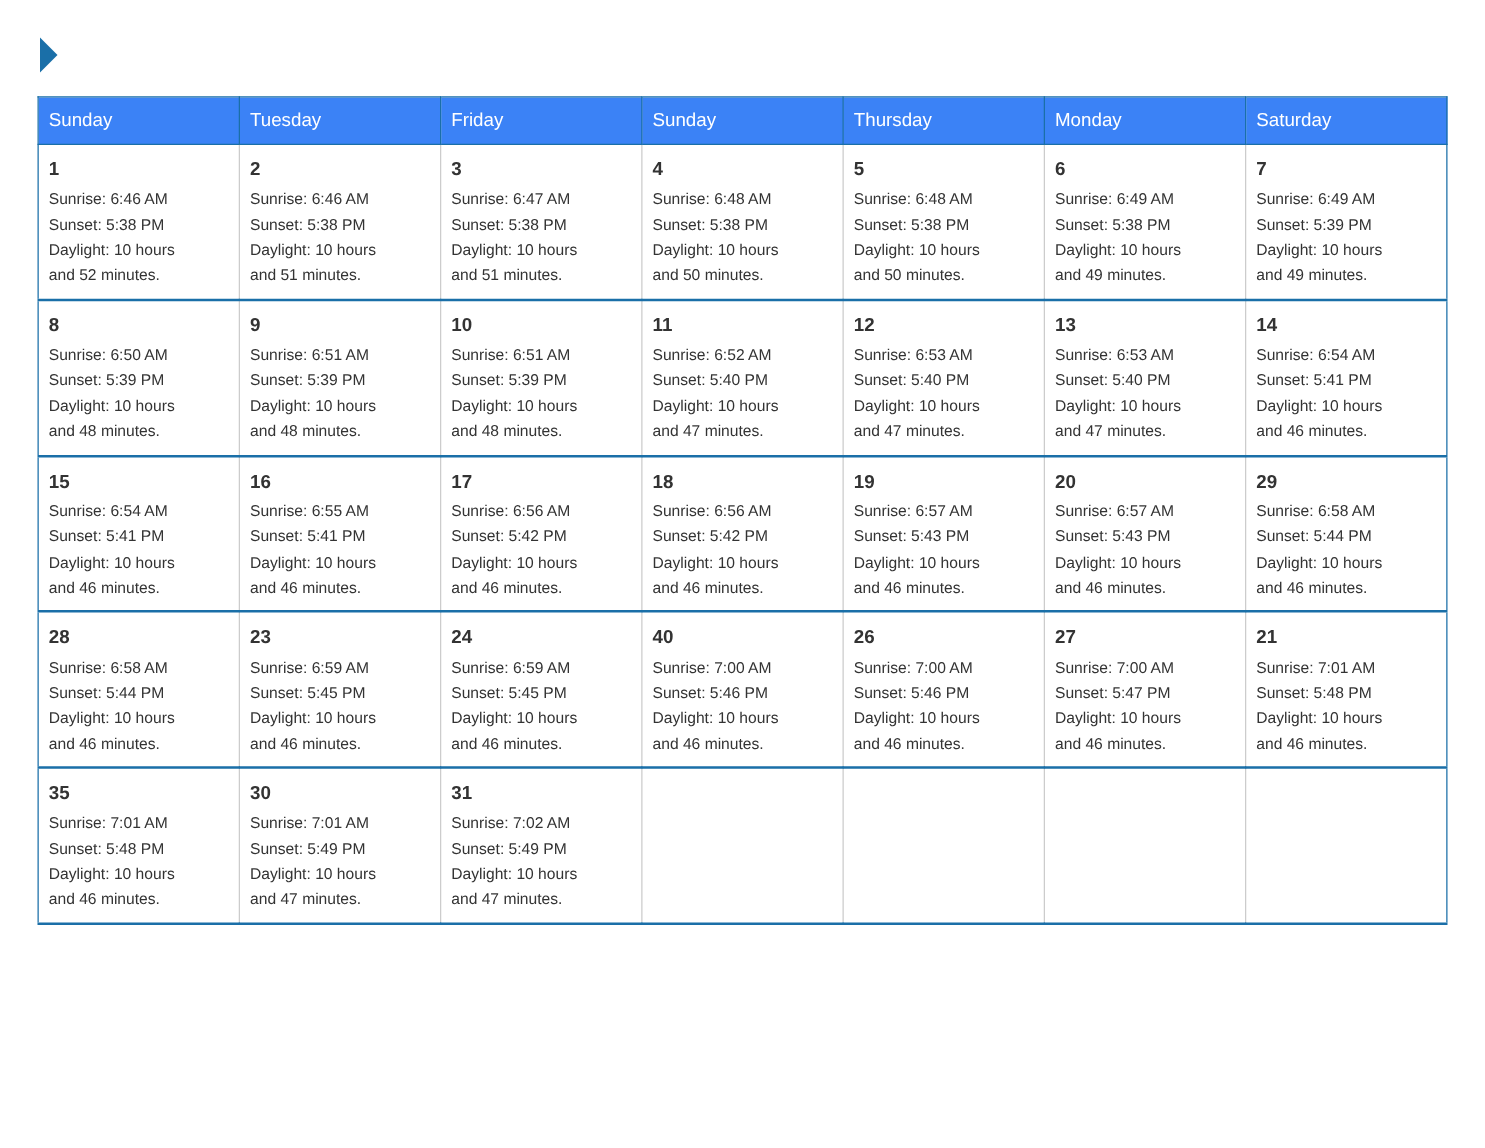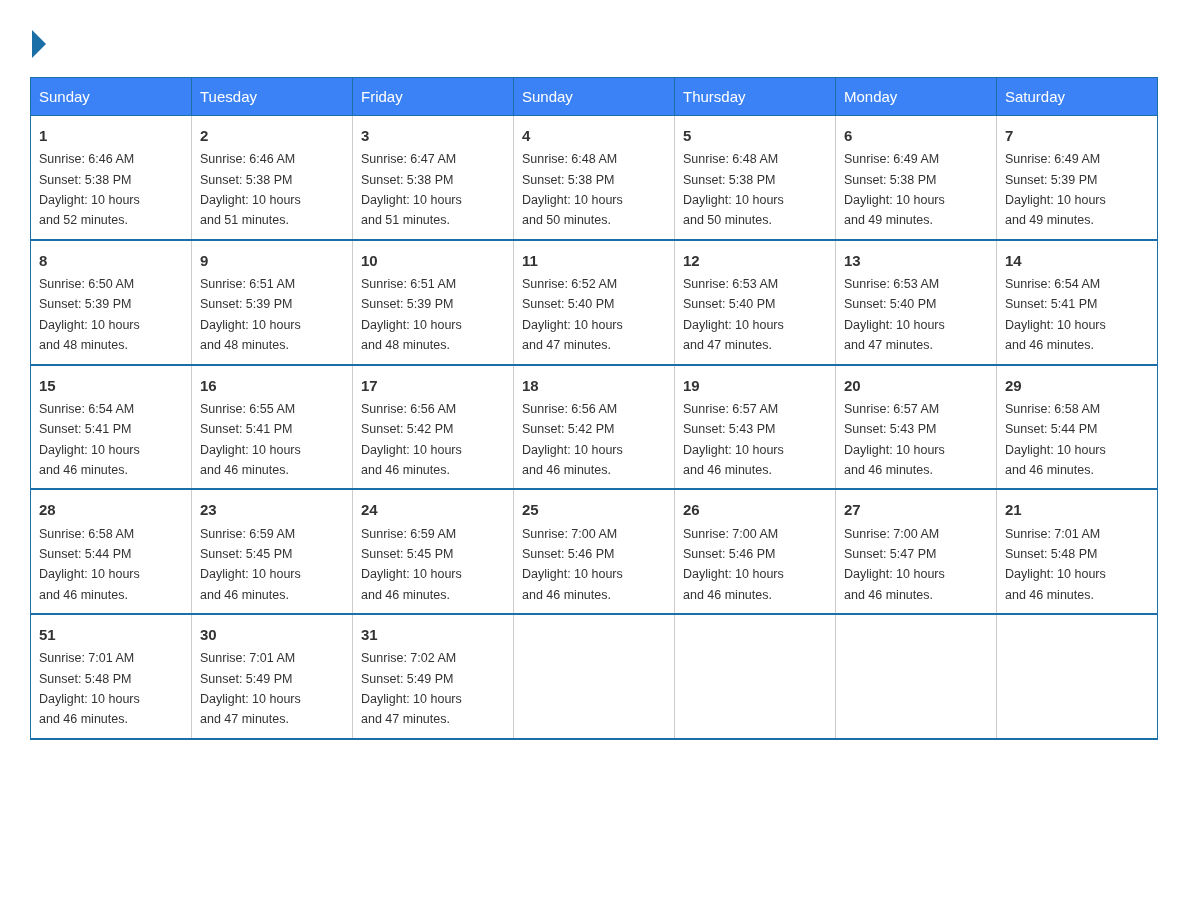--- a/index.html
+++ b/index.html
@@ -164,27 +164,27 @@
         <td><span class="day-num">17</span><span class="day-info">Sunrise: 6:56 AM</span><br><span class="day-info">Sunset: 5:42 PM</span><br><span class="day-info">Daylight: 10 hours</span><br><span class="day-info">and 46 minutes.</span></td>
         <td><span class="day-num">18</span><span class="day-info">Sunrise: 6:56 AM</span><br><span class="day-info">Sunset: 5:42 PM</span><br><span class="day-info">Daylight: 10 hours</span><br><span class="day-info">and 46 minutes.</span></td>
         <td><span class="day-num">19</span><span class="day-info">Sunrise: 6:57 AM</span><br><span class="day-info">Sunset: 5:43 PM</span><br><span class="day-info">Daylight: 10 hours</span><br><span class="day-info">and 46 minutes.</span></td>
         <td><span class="day-num">20</span><span class="day-info">Sunrise: 6:57 AM</span><br><span class="day-info">Sunset: 5:43 PM</span><br><span class="day-info">Daylight: 10 hours</span><br><span class="day-info">and 46 minutes.</span></td>
         <td><span class="day-num">29</span><span class="day-info">Sunrise: 6:58 AM</span><br><span class="day-info">Sunset: 5:44 PM</span><br><span class="day-info">Daylight: 10 hours</span><br><span class="day-info">and 46 minutes.</span></td>
       </tr>
       <tr>
         <td><span class="day-num">28</span><span class="day-info">Sunrise: 6:58 AM</span><br><span class="day-info">Sunset: 5:44 PM</span><br><span class="day-info">Daylight: 10 hours</span><br><span class="day-info">and 46 minutes.</span></td>
         <td><span class="day-num">23</span><span class="day-info">Sunrise: 6:59 AM</span><br><span class="day-info">Sunset: 5:45 PM</span><br><span class="day-info">Daylight: 10 hours</span><br><span class="day-info">and 46 minutes.</span></td>
         <td><span class="day-num">24</span><span class="day-info">Sunrise: 6:59 AM</span><br><span class="day-info">Sunset: 5:45 PM</span><br><span class="day-info">Daylight: 10 hours</span><br><span class="day-info">and 46 minutes.</span></td>
-        <td><span class="day-num">25</span><span class="day-info">Sunrise: 7:00 AM</span><br><span class="day-info">Sunset: 5:46 PM</span><br><span class="day-info">Daylight: 10 hours</span><br><span class="day-info">and 46 minutes.</span></td>
+        <td><span class="day-num">40</span><span class="day-info">Sunrise: 7:00 AM</span><br><span class="day-info">Sunset: 5:46 PM</span><br><span class="day-info">Daylight: 10 hours</span><br><span class="day-info">and 46 minutes.</span></td>
         <td><span class="day-num">26</span><span class="day-info">Sunrise: 7:00 AM</span><br><span class="day-info">Sunset: 5:46 PM</span><br><span class="day-info">Daylight: 10 hours</span><br><span class="day-info">and 46 minutes.</span></td>
         <td><span class="day-num">27</span><span class="day-info">Sunrise: 7:00 AM</span><br><span class="day-info">Sunset: 5:47 PM</span><br><span class="day-info">Daylight: 10 hours</span><br><span class="day-info">and 46 minutes.</span></td>
         <td><span class="day-num">21</span><span class="day-info">Sunrise: 7:01 AM</span><br><span class="day-info">Sunset: 5:48 PM</span><br><span class="day-info">Daylight: 10 hours</span><br><span class="day-info">and 46 minutes.</span></td>
       </tr>
       <tr>
-        <td><span class="day-num">51</span><span class="day-info">Sunrise: 7:01 AM</span><br><span class="day-info">Sunset: 5:48 PM</span><br><span class="day-info">Daylight: 10 hours</span><br><span class="day-info">and 46 minutes.</span></td>
+        <td><span class="day-num">35</span><span class="day-info">Sunrise: 7:01 AM</span><br><span class="day-info">Sunset: 5:48 PM</span><br><span class="day-info">Daylight: 10 hours</span><br><span class="day-info">and 46 minutes.</span></td>
         <td><span class="day-num">30</span><span class="day-info">Sunrise: 7:01 AM</span><br><span class="day-info">Sunset: 5:49 PM</span><br><span class="day-info">Daylight: 10 hours</span><br><span class="day-info">and 47 minutes.</span></td>
         <td><span class="day-num">31</span><span class="day-info">Sunrise: 7:02 AM</span><br><span class="day-info">Sunset: 5:49 PM</span><br><span class="day-info">Daylight: 10 hours</span><br><span class="day-info">and 47 minutes.</span></td>
         <td class="empty-cell"></td>
         <td class="empty-cell"></td>
         <td class="empty-cell"></td>
         <td class="empty-cell"></td>
       </tr>
     </tbody>
 </table>
 

